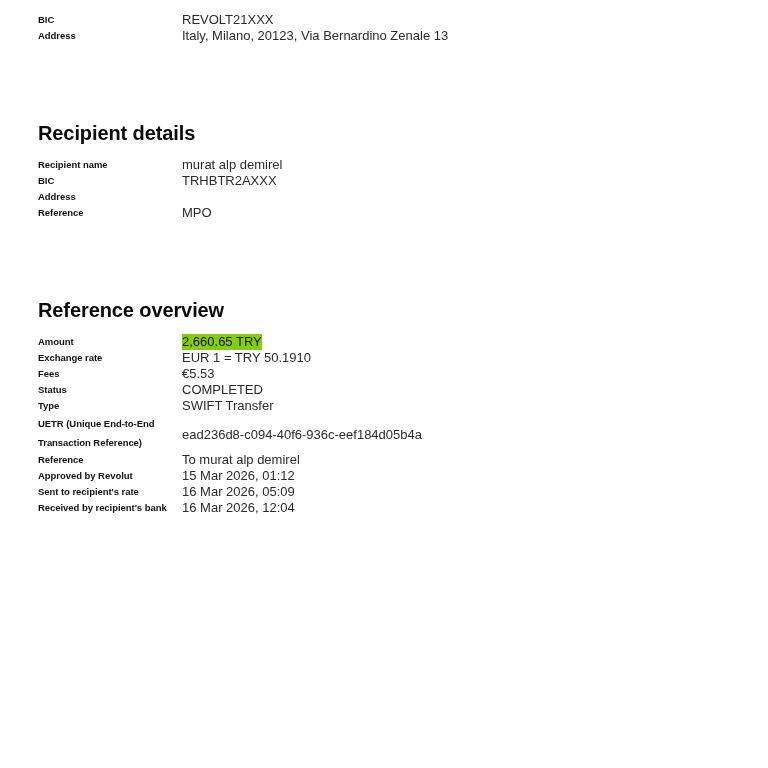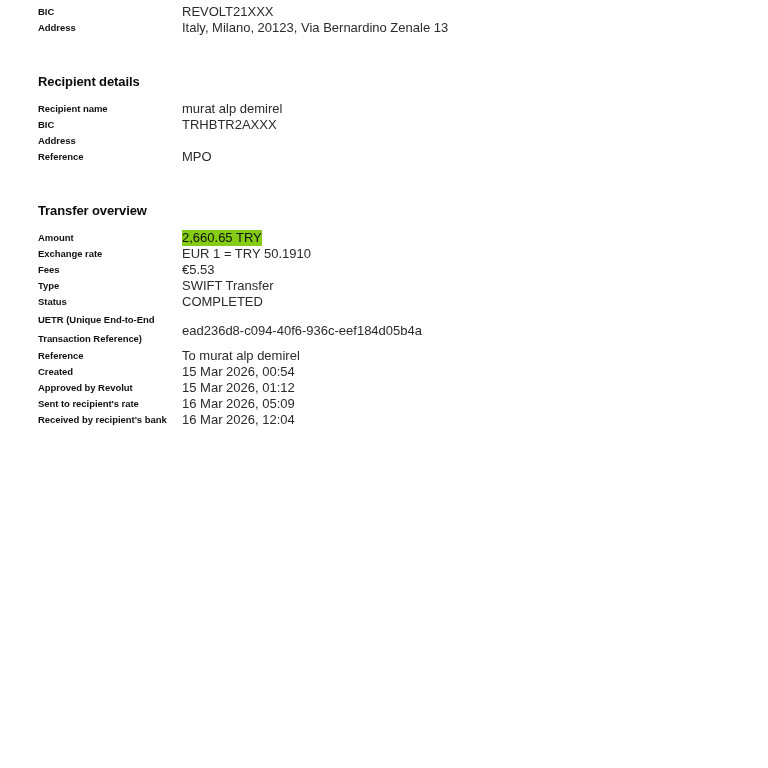--- a/index.html
+++ b/index.html
@@ -16,30 +16,31 @@
   }
   .page {
     position: relative;
     width: 768px;
     height: 768px;
     overflow: hidden;
     padding: 0;
   }
   .content {
     padding-left: 38px;
-    padding-top: 4px;
+    padding-top: 12px;
   }
   .section {
     margin-bottom: 0;
   }
   .section-title {
-    font-size: 13px;
+    font-size: 20px;
     font-weight: bold;
     color: #0a0a0a;
     letter-spacing: -0.1px;
+    margin-top: 40px;
   }
   .rows {
     margin-top: 0;
   }
   .row {
     display: flex;
     align-items: flex-start;
     line-height: 16px;
     min-height: 16px;
   }
@@ -107,55 +108,51 @@
         <div class="row">
           <div class="label">Reference</div>
           <div class="value">MPO</div>
         </div>
       </div>
     </div>
 
     <div class="spacer-38"></div>
 
     <div class="section">
-      <div class="section-title">Transfer overview</div>
+      <div class="section-title">Reference overview</div>
       <div class="spacer-12"></div>
       <div class="rows">
 
         <div class="row">
           <div class="label">Amount</div>
           <div class="value highlight">2,660.65 TRY</div>
         </div>
         <div class="row">
           <div class="label">Exchange rate</div>
           <div class="value">EUR 1 = TRY 50.1910</div>
         </div>
         <div class="row">
           <div class="label">Fees</div>
           <div class="value">€5.53</div>
         </div>
         <div class="row">
+          <div class="label">Status</div>
+          <div class="value">COMPLETED</div>
+        </div>
+        <div class="row">
           <div class="label">Type</div>
           <div class="value">SWIFT Transfer</div>
-        </div>
-        <div class="row">
-          <div class="label">Status</div>
-          <div class="value">COMPLETED</div>
         </div>
         <div class="row">
           <div class="label multiline">UETR (Unique End-to-End Transaction Reference)</div>
           <div class="value" style="padding-top:13px;">ead236d8-c094-40f6-936c-eef184d05b4a</div>
         </div>
         <div class="row">
           <div class="label">Reference</div>
           <div class="value">To murat alp demirel</div>
-        </div>
-        <div class="row">
-          <div class="label">Created</div>
-          <div class="value">15 Mar 2026, 00:54</div>
         </div>
         <div class="row">
           <div class="label">Approved by Revolut</div>
           <div class="value">15 Mar 2026, 01:12</div>
         </div>
         <div class="row">
           <div class="label">Sent to recipient's rate</div>
           <div class="value">16 Mar 2026, 05:09</div>
         </div>
         <div class="row">

